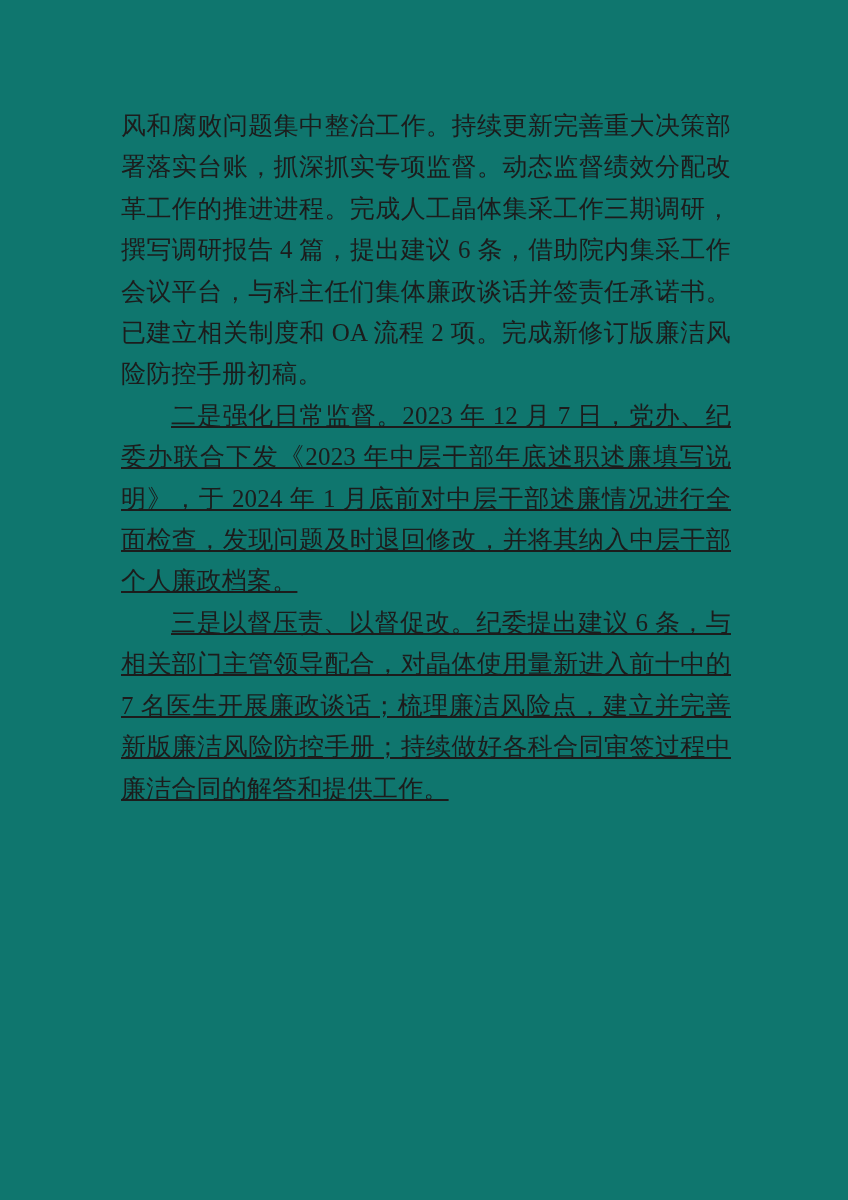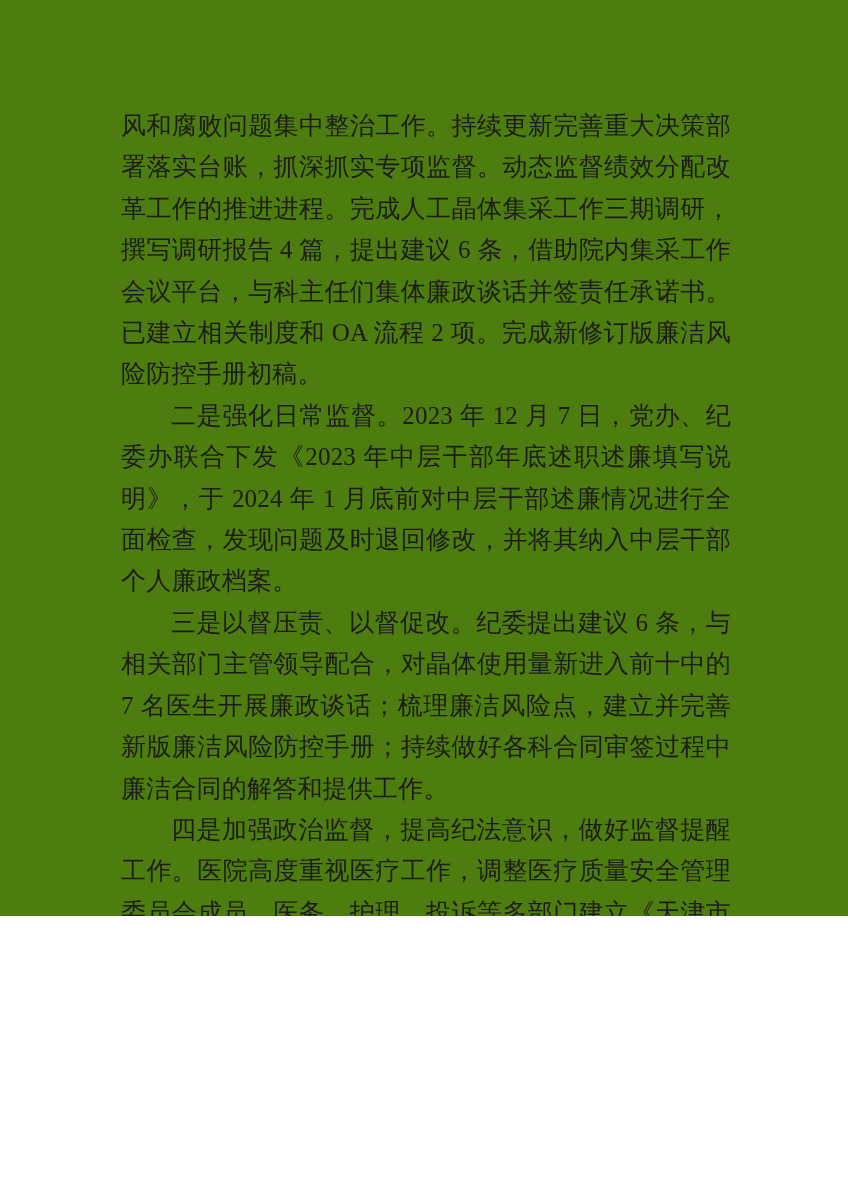--- a/index.html
+++ b/index.html
@@ -3,47 +3,47 @@
 <meta charset="utf-8">
 <style>
   html, body {
     margin: 0;
     padding: 0;
     background: #ffffff;
   }
   .page {
     position: relative;
     width: 848px;
-    height: 916px;
-    background: #4d7c0f;
+    height: 1200px;
+    background: #0f766e;
     overflow: hidden;
     font-family: "Liberation Serif", "DejaVu Serif", serif;
   }
   .content {
     position: absolute;
     left: 121px;
     top: 105px;
     width: 610px;
     color: #1c1c1c;
     font-size: 25px;
     line-height: 41.4px;
     text-align: justify;
     letter-spacing: 0.2px;
   }
   .content p {
     margin: 0;
     padding: 0;
   }
   .content p.indent {
     text-indent: 2em;
+    text-decoration: underline;
   }
 </style>
 </head>
 <body>
 
 <div class="page">
   <div class="content">
     <p>风和腐败问题集中整治工作。持续更新完善重大决策部署落实台账，抓深抓实专项监督。动态监督绩效分配改革工作的推进进程。完成人工晶体集采工作三期调研，撰写调研报告 4 篇，提出建议 6 条，借助院内集采工作会议平台，与科主任们集体廉政谈话并签责任承诺书。已建立相关制度和 OA 流程 2 项。完成新修订版廉洁风险防控手册初稿。</p>
     <p class="indent">二是强化日常监督。2023 年 12 月 7 日，党办、纪委办联合下发《2023 年中层干部年底述职述廉填写说明》，于 2024 年 1 月底前对中层干部述廉情况进行全面检查，发现问题及时退回修改，并将其纳入中层干部个人廉政档案。</p>
     <p class="indent">三是以督压责、以督促改。纪委提出建议 6 条，与相关部门主管领导配合，对晶体使用量新进入前十中的 7 名医生开展廉政谈话；梳理廉洁风险点，建立并完善新版廉洁风险防控手册；持续做好各科合同审签过程中廉洁合同的解答和提供工作。</p>
-    <p class="indent">四是加强政治监督，提高纪法意识，做好监督提醒工作。医院高度重视医疗工作，调整医疗质量安全管理委员会成员。医务、护理、投诉等多部门建立《天津市眼科医院医务人员服务态度投诉管理办法（试行）》，后期将跟进监督制度的落实。在 3 月份支部书记例会上，纪委书记钟艳颖领学 2023 版《中国共产党纪律处分条例》，并给全体支部书记培训帮扶回访相关制度要求；2024 年 4 月，开展处分决定执行情况进行专项检查。充分利用此次《条</p>
   </div>
 </div>
 
 </body></html>

